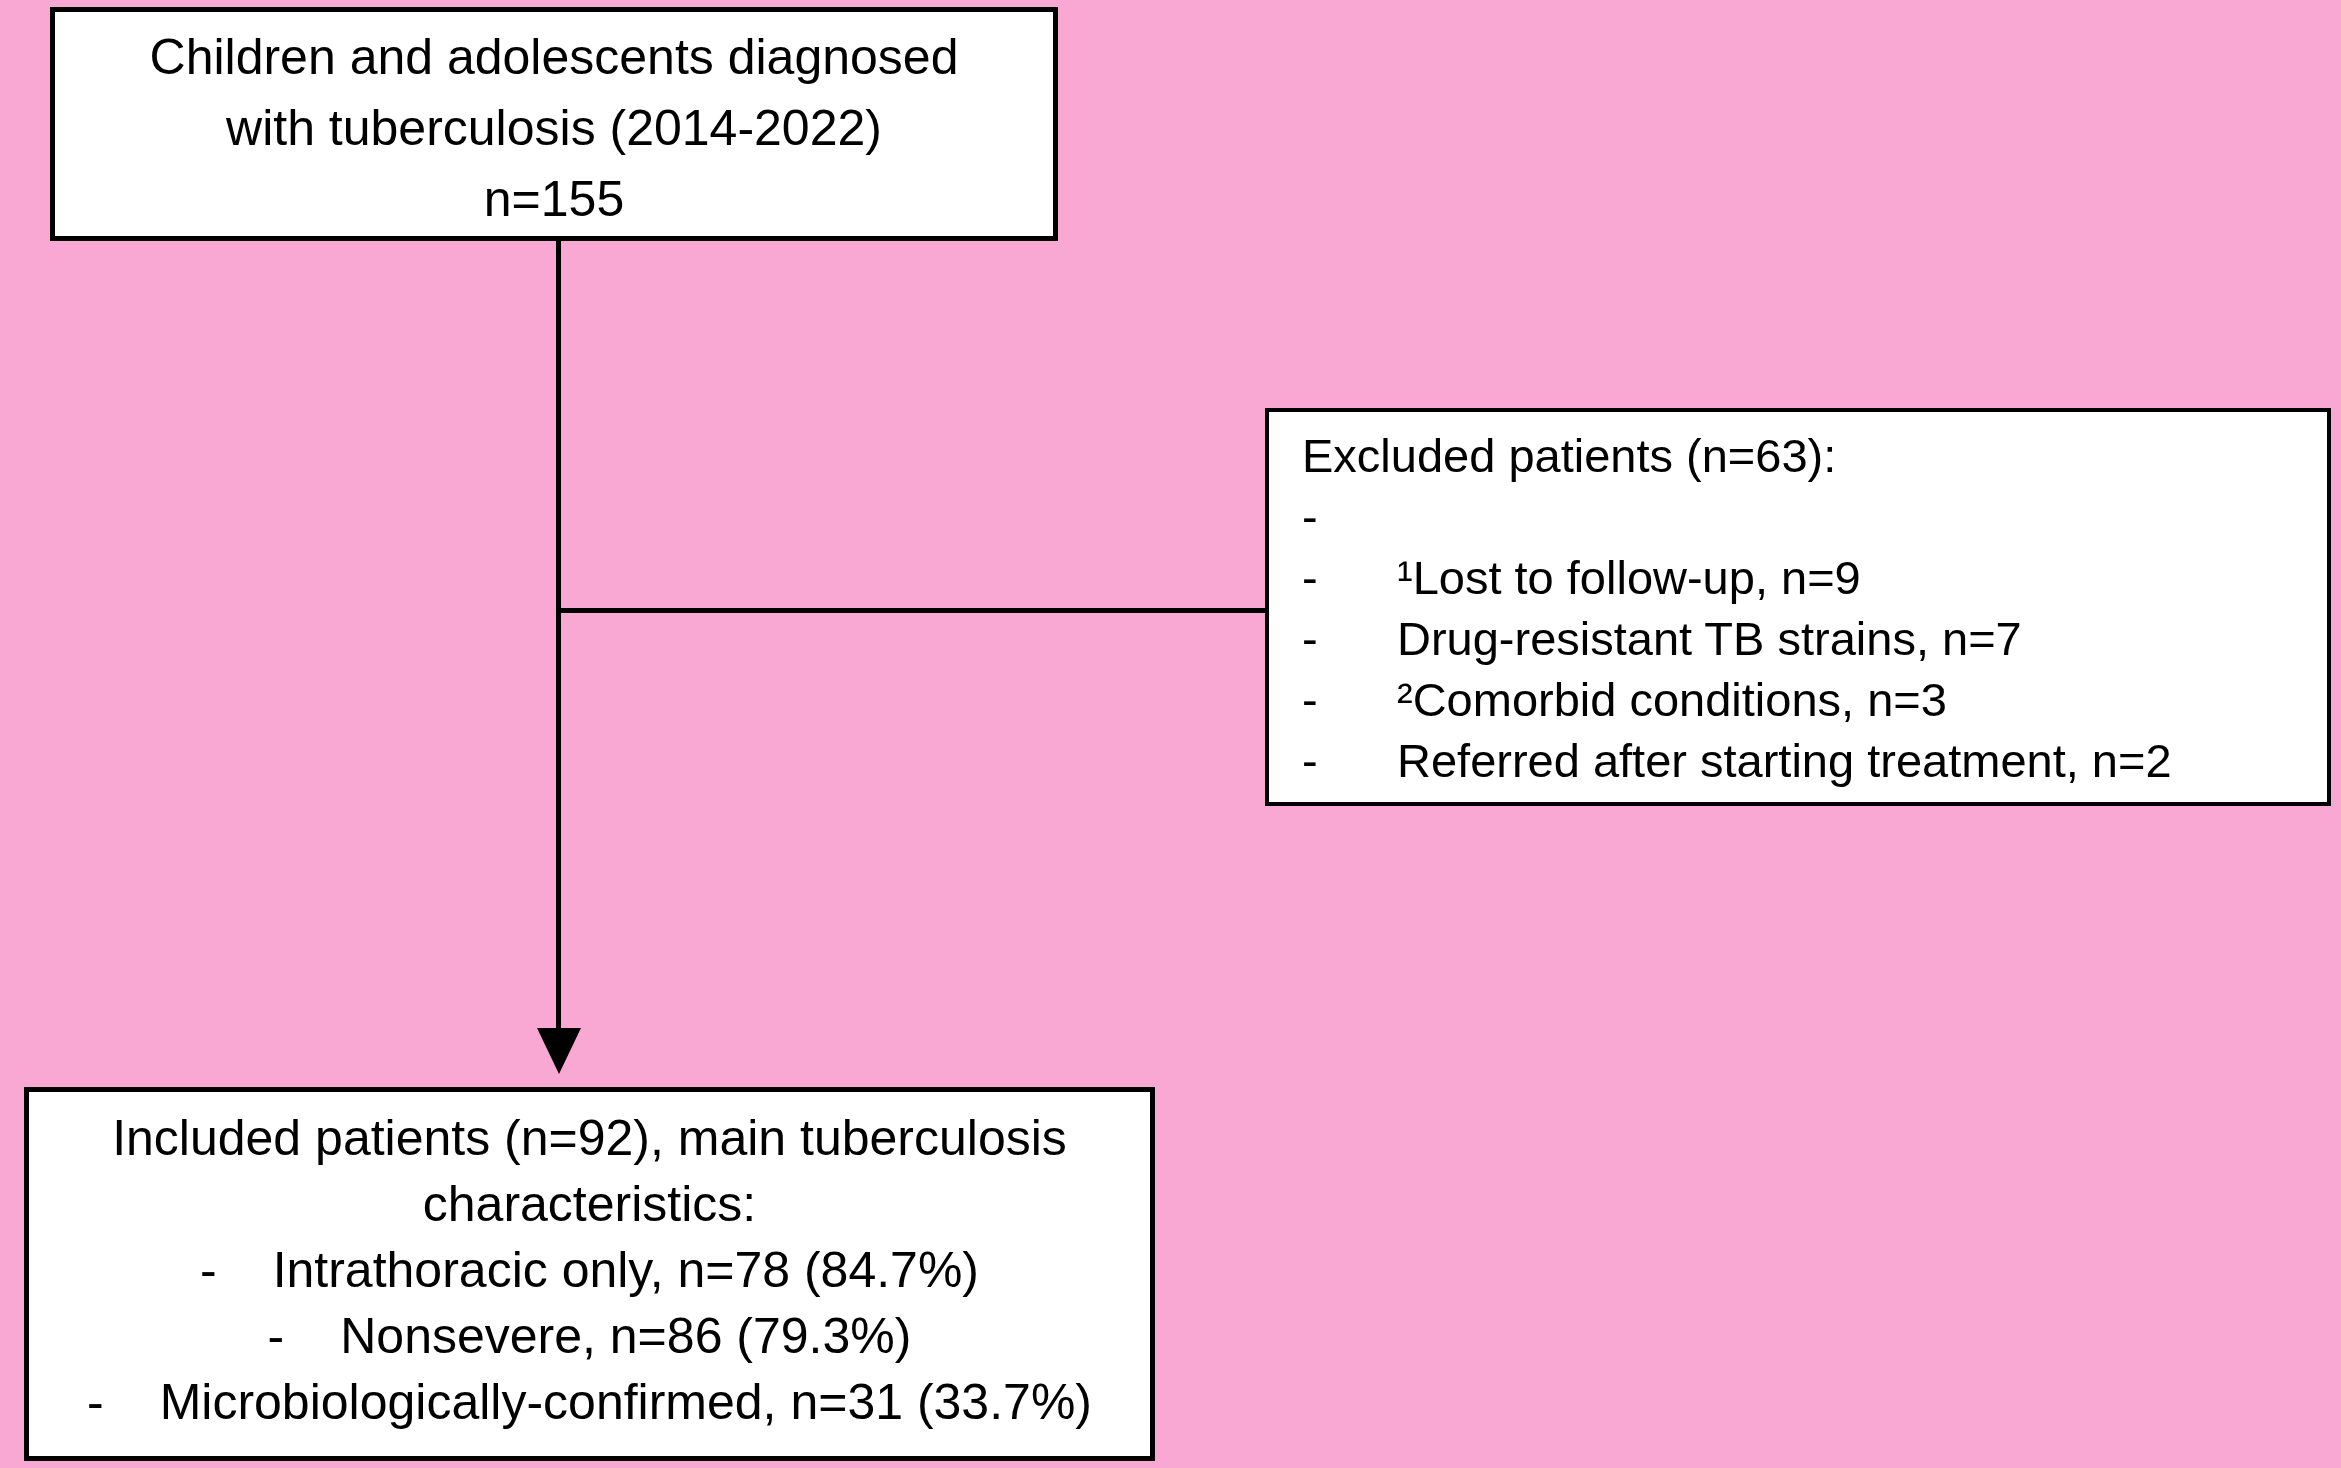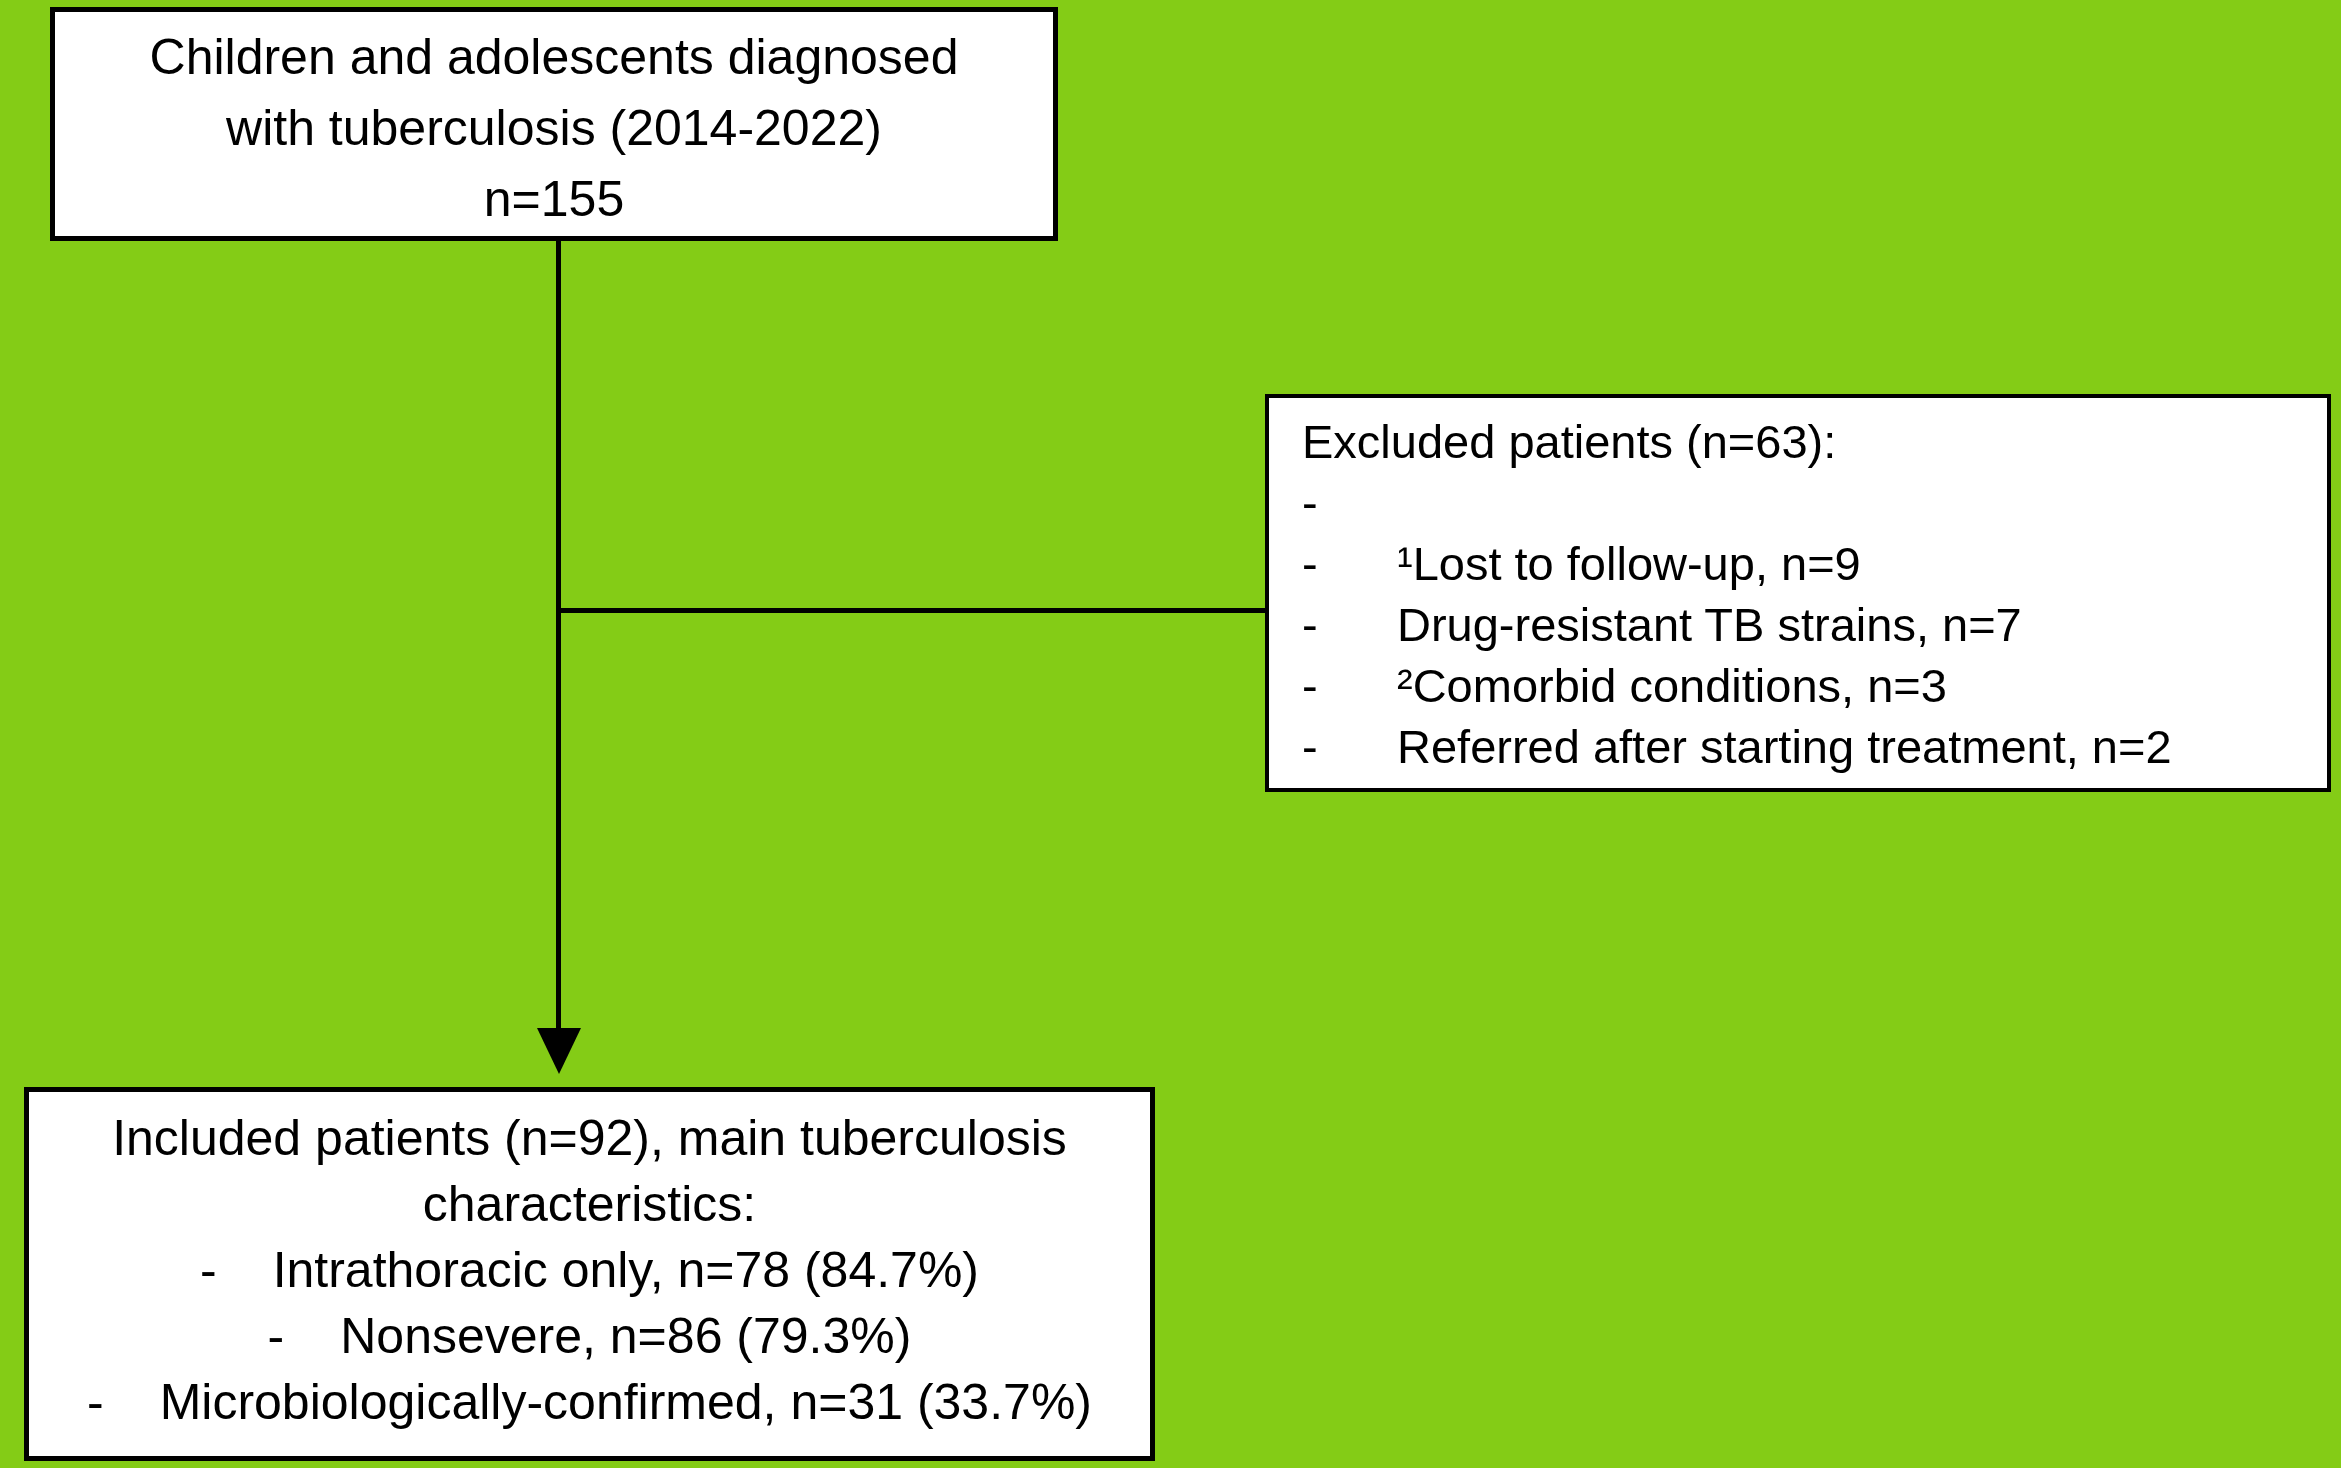--- a/index.html
+++ b/index.html
@@ -4,21 +4,21 @@
 <style>
   html, body {
     margin: 0;
     padding: 0;
     background: #ffffff;
   }
   .canvas {
     position: relative;
     width: 2341px;
     height: 1468px;
-    background: #84cc16;
+    background: #f9a8d4;
     color: #000000;
     font-family: "Liberation Sans", sans-serif;
     overflow: hidden;
   }
   .box {
     position: absolute;
     box-sizing: border-box;
     background: #ffffff;
     border: 5px solid #000000;
   }
@@ -29,21 +29,21 @@
     width: 1008px;
     height: 234px;
     text-align: center;
     font-size: 50px;
     line-height: 71px;
     padding-top: 10px;
   }
   
   .excluded-box {
     left: 1265px;
-    top: 394px;
+    top: 408px;
     width: 1066px;
     height: 398px;
     border-width: 4px;
     font-size: 47px;
     line-height: 61px;
     padding: 13px 20px 0 33px;
     text-align: left;
   }
   .excluded-box .row {
     display: flex;

